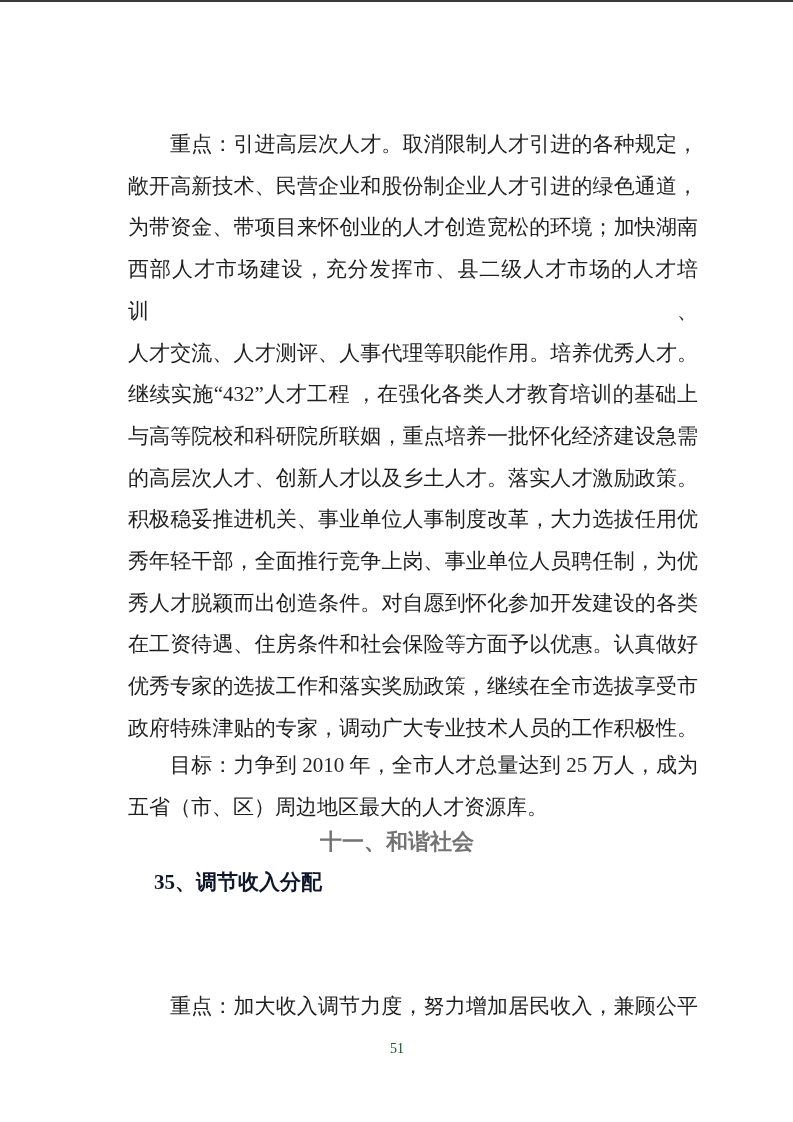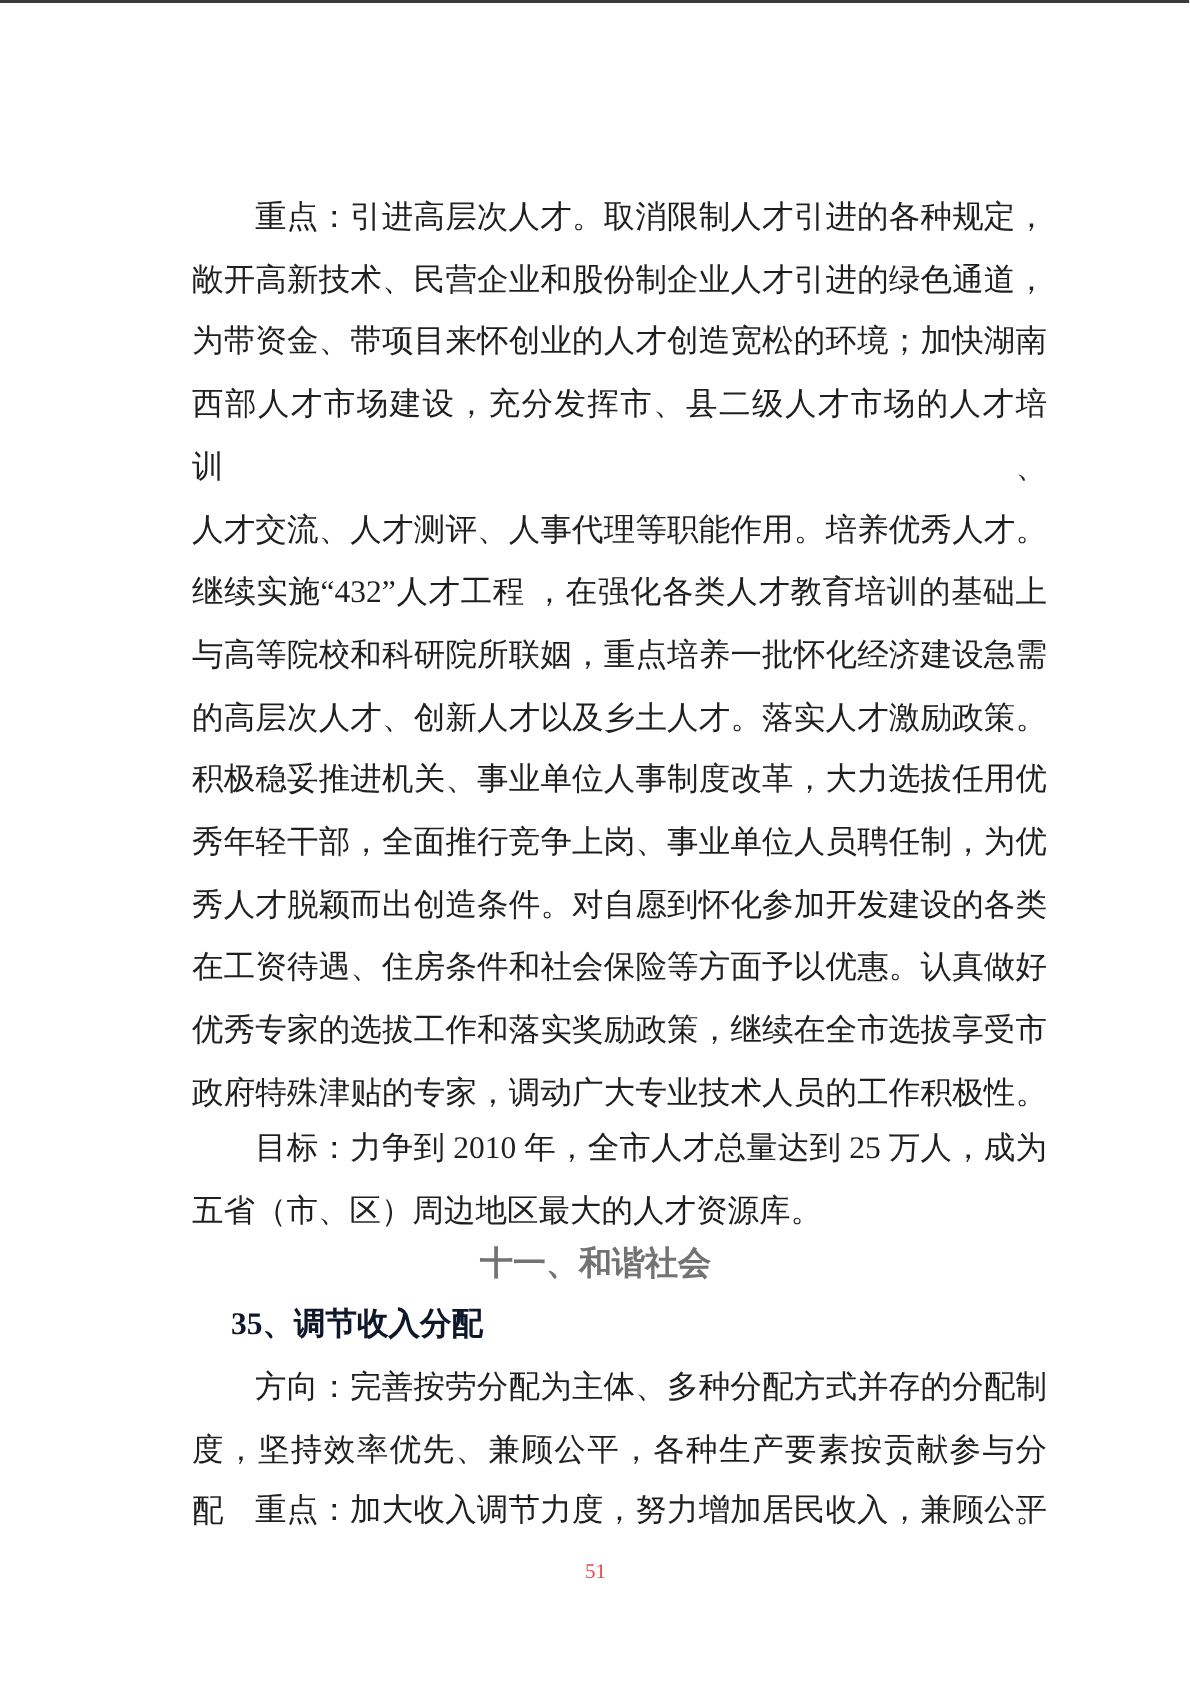--- a/index.html
+++ b/index.html
@@ -69,21 +69,21 @@
   .para-income-direction { top: 904px; }
   .para-income-focus     { top: 986px; }
   .page-number {
     position: absolute;
     left: 112px;
     top: 1040px;
     width: 570px;
     text-align: center;
     font-size: 14px;
     line-height: 18px;
-    color: #ef4444;
+    color: #14532d;
   }
 </style>
 </head>
 <body>
 
 <div class="page">
 
   <div class="top-edge"></div>
 
   <div class="textcol para-talent-focus">
@@ -105,24 +105,20 @@
 
   <div class="textcol para-talent-goal">
     <div class="ln first">目标：力争到 2010 年，全市人才总量达到 25 万人，成为</div>
     <div class="ln end">五省（市、区）周边地区最大的人才资源库。</div>
   </div>
 
   <div class="section-heading">十一、和谐社会</div>
 
   <div class="item-heading">35、调节收入分配</div>
 
-  <div class="textcol para-income-direction">
-    <div class="ln first">方向：完善按劳分配为主体、多种分配方式并存的分配制</div>
-    <div class="ln">度，坚持效率优先、兼顾公平，各种生产要素按贡献参与分配。</div>
-  </div>
 
   <div class="textcol para-income-focus">
     <div class="ln first">重点：加大收入调节力度，努力增加居民收入，兼顾公平</div>
   </div>
 
   <div class="page-number">51</div>
 
 </div>
 
 </body></html>

